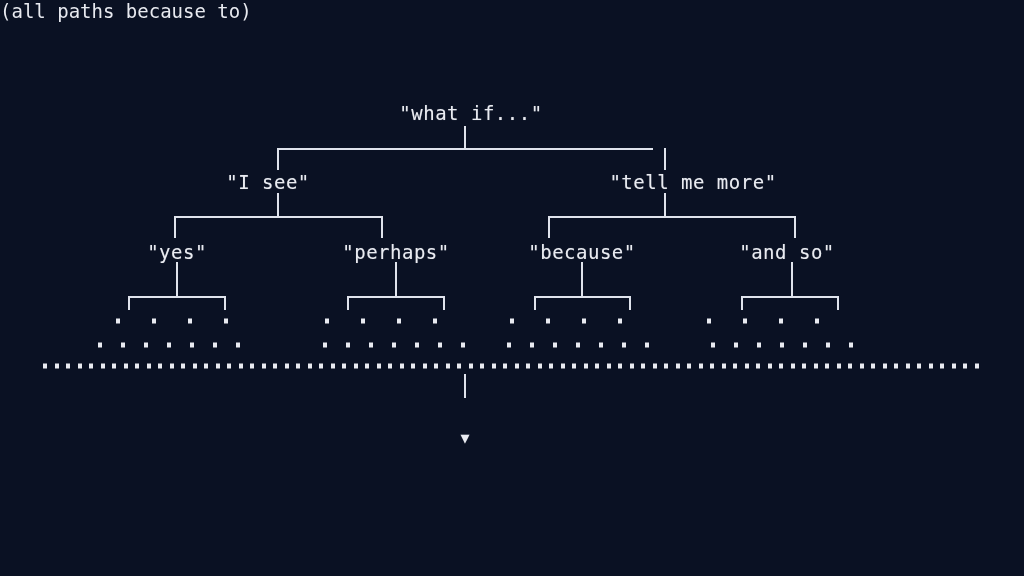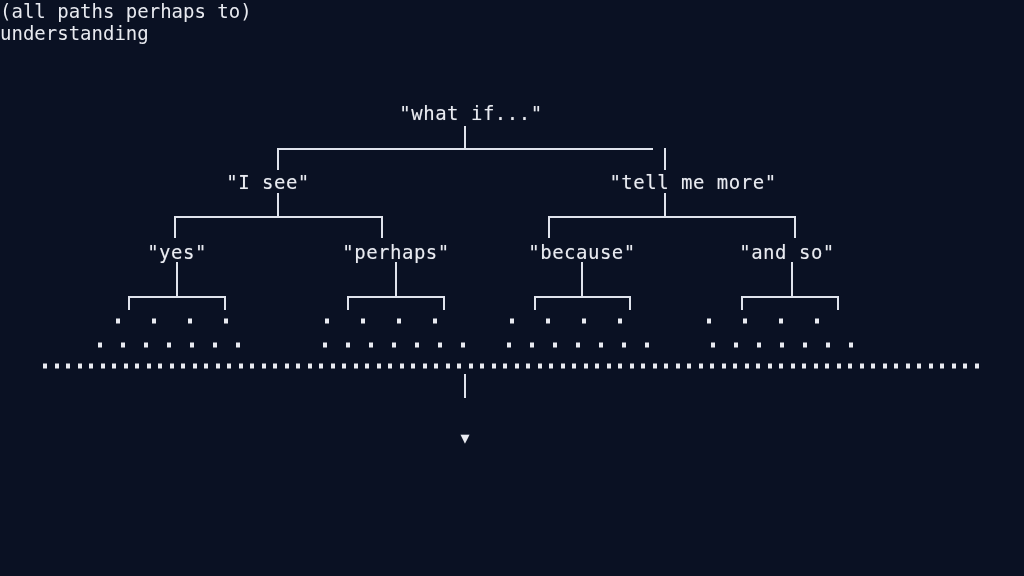--- a/index.html
+++ b/index.html
@@ -246,19 +246,18 @@
       <div class="baseline-dot" style="background: rgb(233, 235, 241); left: 896px; top: 366px;"></div>
       <div class="baseline-dot" style="background: rgb(233, 235, 241); left: 907.5px; top: 366px;"></div>
       <div class="baseline-dot" style="background: rgb(233, 235, 241); left: 919px; top: 366px;"></div>
       <div class="baseline-dot" style="background: rgb(233, 235, 241); left: 930.5px; top: 366px;"></div>
       <div class="baseline-dot" style="background: rgb(233, 235, 241); left: 942px; top: 366px;"></div>
       <div class="baseline-dot" style="background: rgb(233, 235, 241); left: 953.5px; top: 366px;"></div>
       <div class="baseline-dot" style="background: rgb(233, 235, 241); left: 965px; top: 366px;"></div>
       <div class="baseline-dot" style="background: rgb(233, 235, 241); left: 976.5px; top: 366px;"></div>
     </div>
 
-  <div class="caption" id="footer-caption" style="left: 465px; top: 414px;">(all paths perhaps to)</div>
+  <div class="caption" id="footer-caption" style="left: 465px; top: 414px;">(all paths because to)</div>
 
   <div class="arrow" id="footer-arrow" style="left: 465px; top: 438px;">▼</div>
 
-  <div class="terminal" id="footer-terminal" style="left: 465px; top: 460px;">understanding</div>
 
 </div>
 
 </body></html>

